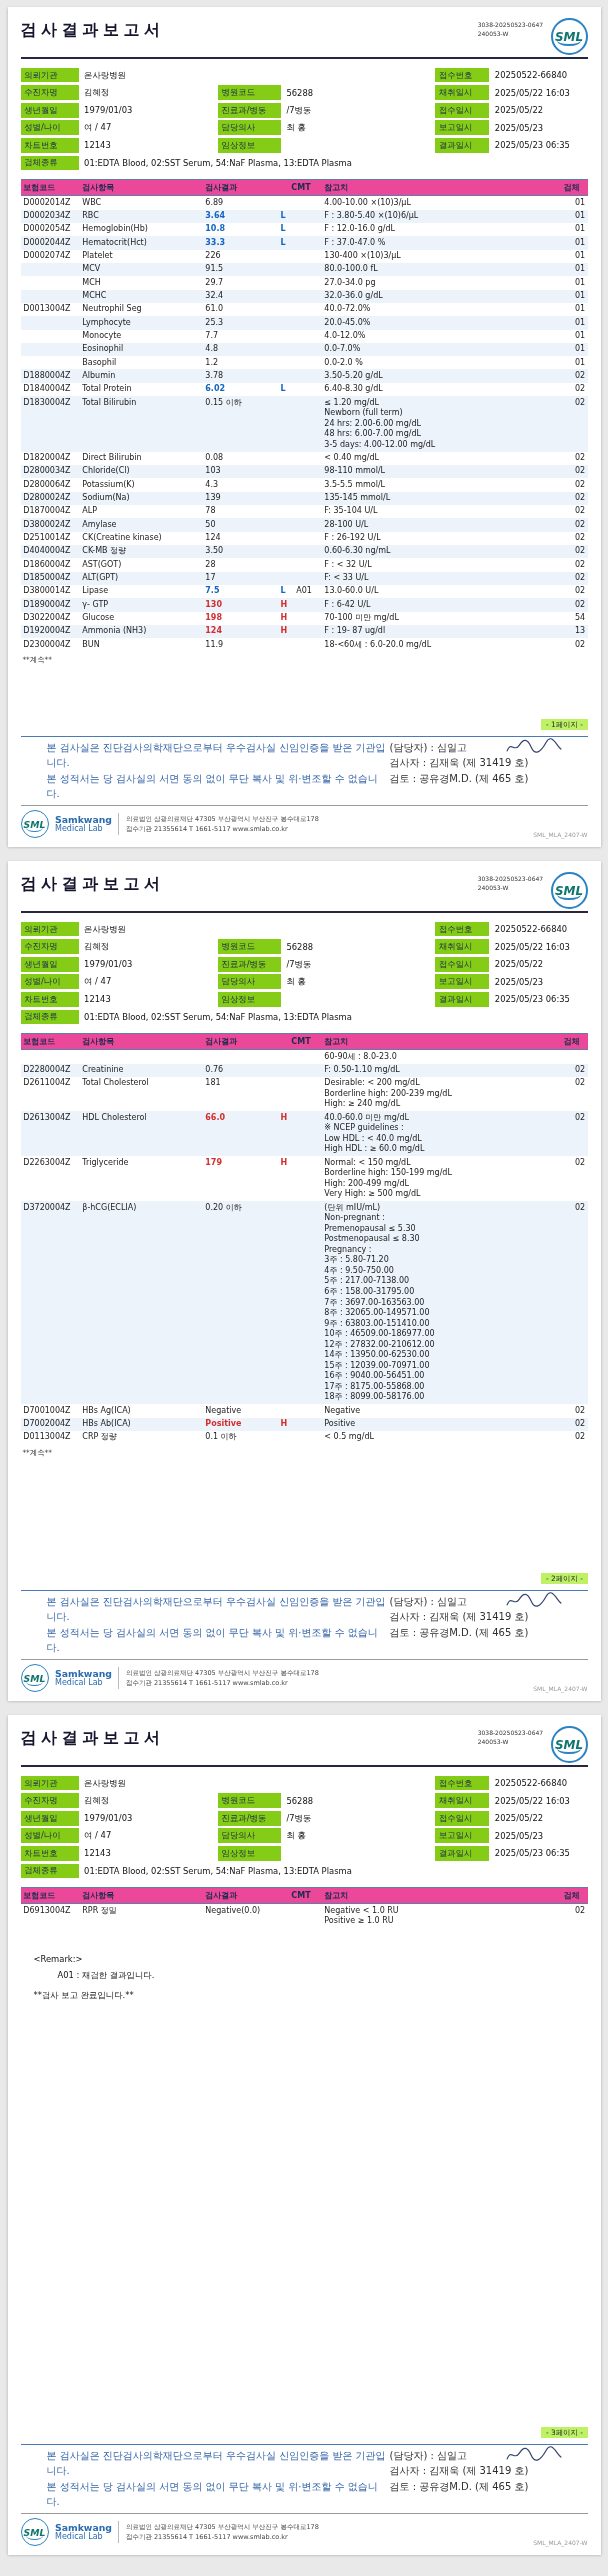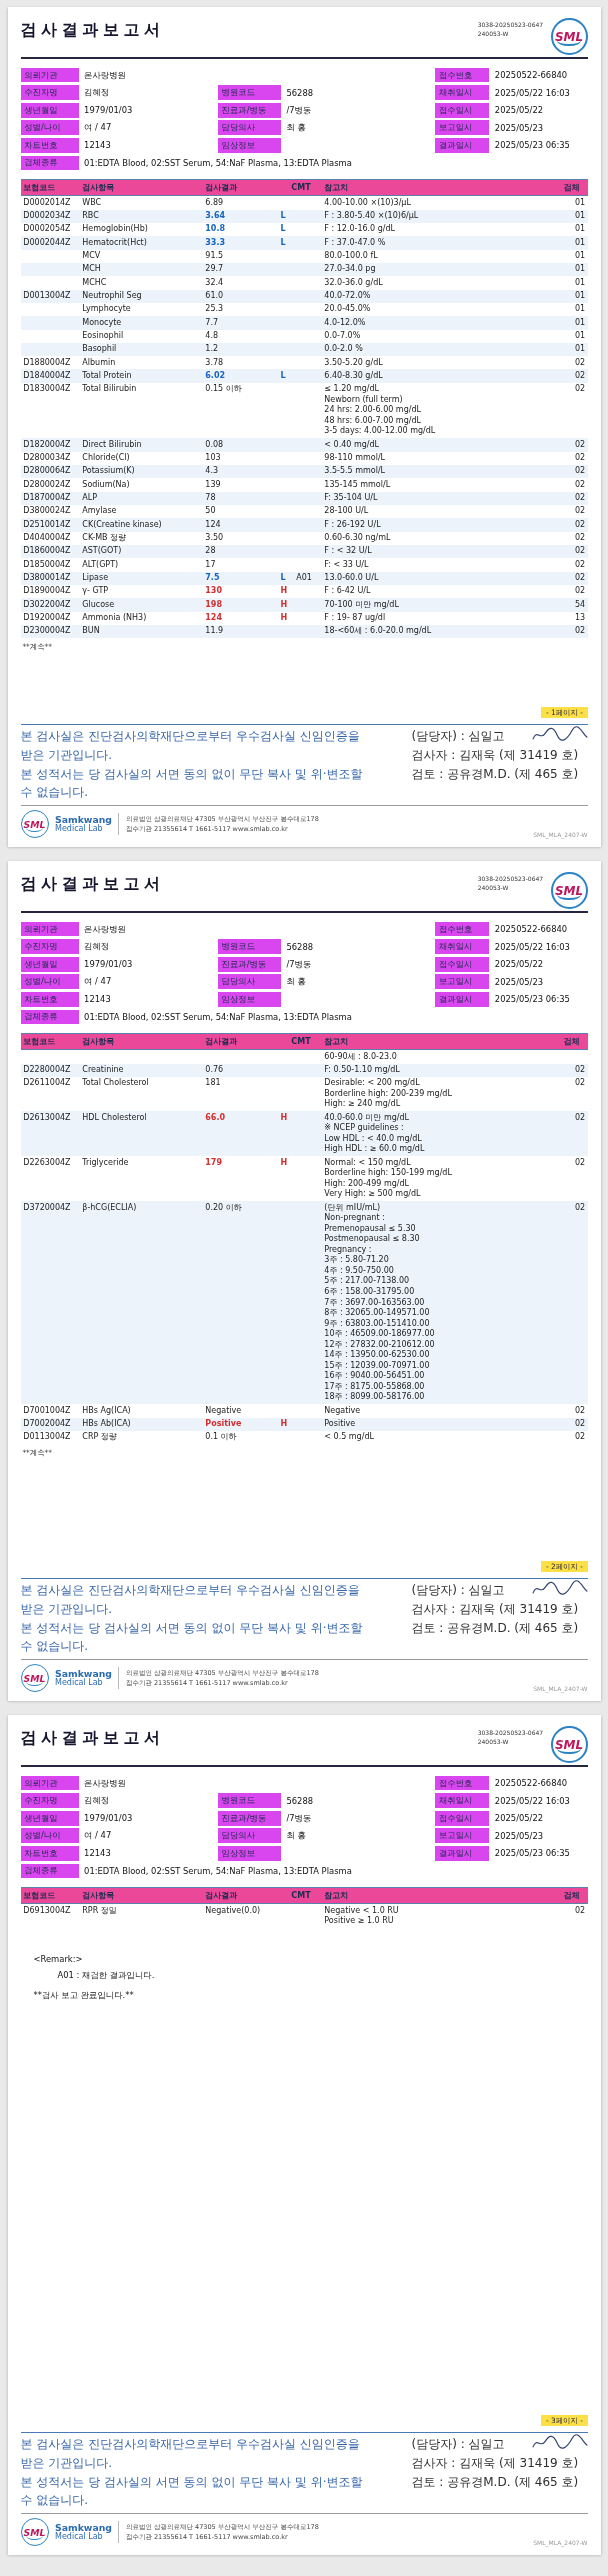--- a/index.html
+++ b/index.html
@@ -26,31 +26,31 @@
     box-shadow:0 0.9px 2.8px rgba(0,0,0,.28);
     position:relative;
   }
   
   .page-top{display:flex;justify-content:space-between;align-items:flex-start}
   .title{font-size:16px;letter-spacing:4.6px;margin:1.9px 0 3.7px;color:#15152e;font-weight:700}
   .top-right{display:flex;gap:7.4px;align-items:flex-start}
   .doc-nos{font-size:6px;color:#333;margin-top:1.9px;line-height:1.5;text-align:left}
   .sml-logo{width:37px;height:37px;border:2.3px solid #2b83c4;border-radius:50%;
     display:flex;align-items:center;justify-content:center;position:relative;background:#fff;flex:0 0 auto}
-  .sml-logo .txt{font-style:italic;font-weight:700;color:#be185d;font-size:12px}
+  .sml-logo .txt{font-style:italic;font-weight:700;color:#0f766e;font-size:12px}
   .sml-logo::after{content:"";position:absolute;left:4.6px;right:4.6px;bottom:7.4px;height:9.3px;
     border-bottom:2.3px solid #2b83c4;border-radius:50%}
   .sml-logo.small{width:28px;height:28px;border-width:1.9px}
   .sml-logo.small .txt{font-size:9.3px}
   .sml-logo.small::after{bottom:5.6px;height:7.4px;border-bottom-width:1.9px}
   .title-rule{border-top:2.3px solid #26263e;margin:1.9px 0 6.5px}
   
   .info-grid{display:grid;grid-template-columns:58px 132px 63px 147px 54px 1fr;
     row-gap:2.8px;column-gap:3.7px;font-size:8.4px;align-items:center;padding:1.9px 0 4.6px}
-  .ilabel{background:#d946ef;color:#1c2c4a;padding:1.9px 3.7px;min-height:12px}
+  .ilabel{background:#84cc16;color:#1c2c4a;padding:1.9px 3.7px;min-height:12px}
   .ivalue{padding:1.9px 1.9px;color:#111;min-height:12px}
   .span3{grid-column:span 3}
   .span5{grid-column:span 5}
   
   .results{width:100%;border-collapse:collapse;table-layout:fixed;font-size:8px;margin-top:3.7px}
   .results th{background:#ec4899;border-top:1.4px solid #5b80ab;border-bottom:1.4px solid #5b80ab;
     color:#1a2c50;font-weight:700;text-align:left;padding:2.3px 2.8px}
   .results th.c-cmt,.results th.c-spec{text-align:center}
   .results td{padding:1.4px 2.8px;vertical-align:top;line-height:1.32;overflow:hidden}
   .results tbody tr:nth-child(even){background:#edf3fa}
@@ -60,23 +60,23 @@
   .fl-L{color:var(--flag-low);font-weight:700}
   .fl-H{color:var(--flag-high);font-weight:700}
   
   .continuation{font-size:7.4px;color:#222;margin:3.7px 0 0 1.9px}
   .remark{margin:24px 0 0 13px;font-size:8.4px;line-height:1.9;color:#111}
   .remark-line{margin-left:24px}
   .remark-line.remark-final{margin-left:0;margin-top:3.7px}
   
   .footer{margin-top:auto}
   .page-number-row{text-align:right;margin-bottom:4.6px}
-  .page-number{font-size:7.4px;background:#fde047;padding:0.9px 4.6px;color:#223}
+  .page-number{font-size:7.4px;background:#bef264;padding:0.9px 4.6px;color:#223}
   .footer-rule{border-top:1.4px solid #4a7ab5;margin-bottom:2.8px}
-  .footer-mid{display:flex;justify-content:space-between;font-size:12px;line-height:1.55}
+  .footer-mid{display:flex;justify-content:center;font-size:10px;line-height:1.55}
   .disclaimers{color:#3565a8;max-width:343px}
   .staff{color:#2f2f2f;position:relative;padding-right:9.3px;min-width:172px}
   .signature{position:absolute;right:-1.9px;top:-2.8px;width:58px;height:20.4px;opacity:.9}
   .footer-bottom{border-top:0.9px solid #9a9a9a;margin-top:3.7px;padding-top:3.7px;
     display:flex;align-items:center;gap:6.5px}
   .brand{line-height:1.05}
   .brand-top{color:#2b6cb0;font-weight:700;font-size:9.3px}
   .brand-bottom{color:#2b6cb0;font-weight:400;font-size:8px}
   .vdiv{width:0.9px;height:22px;background:#bbb}
   .company{font-size:6.5px;color:#444;line-height:1.55;flex:1}
@@ -190,20 +190,29 @@
           <tr>
             <td class="c-code">D0002044Z</td>
             <td class="c-name">Hematocrit(Hct)</td>
             <td class="c-result fl-L">33.3</td>
             <td class="c-flag fl-L">L</td>
             <td class="c-cmt"></td>
             <td class="c-ref">F : 37.0-47.0 %</td>
             <td class="c-spec">01</td>
           </tr>
           <tr>
+            <td class="c-code">D0002074Z</td>
+            <td class="c-name">Platelet</td>
+            <td class="c-result">226</td>
+            <td class="c-flag"></td>
+            <td class="c-cmt"></td>
+            <td class="c-ref">130-400 ×(10)3/μL</td>
+            <td class="c-spec">01</td>
+          </tr>
+          <tr>
             <td class="c-code"></td>
             <td class="c-name">MCV</td>
             <td class="c-result">91.5</td>
             <td class="c-flag"></td>
             <td class="c-cmt"></td>
             <td class="c-ref">80.0-100.0 fL</td>
             <td class="c-spec">01</td>
           </tr>
           <tr>
             <td class="c-code"></td>

